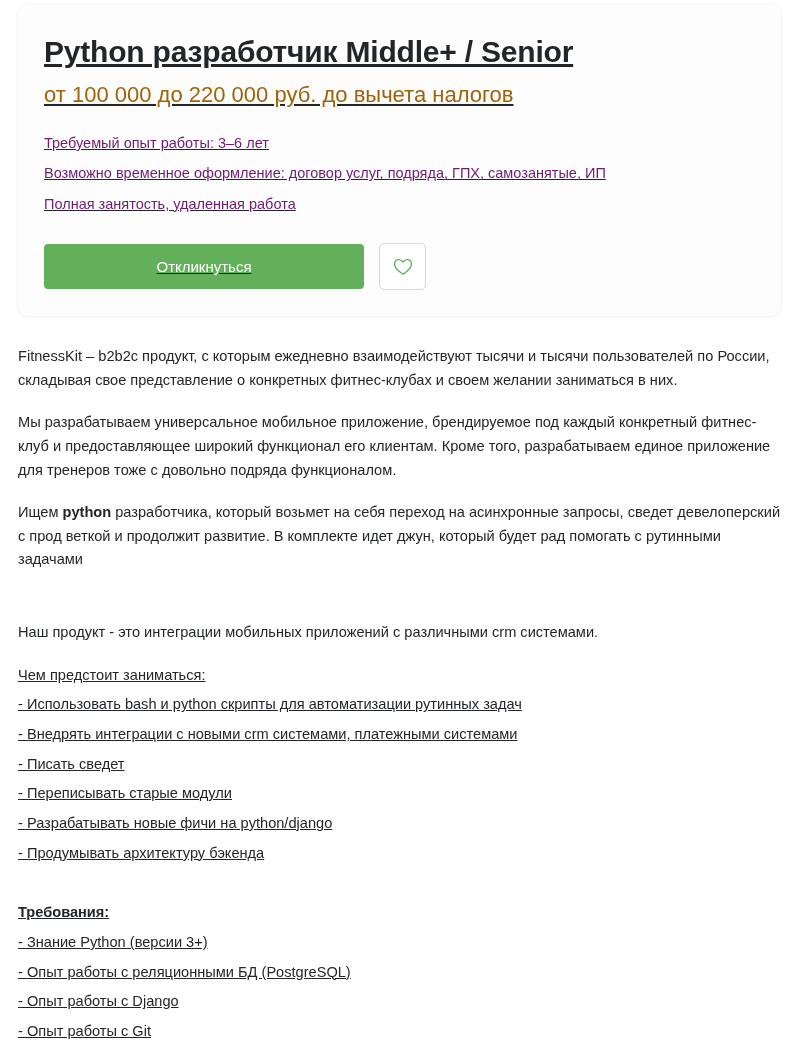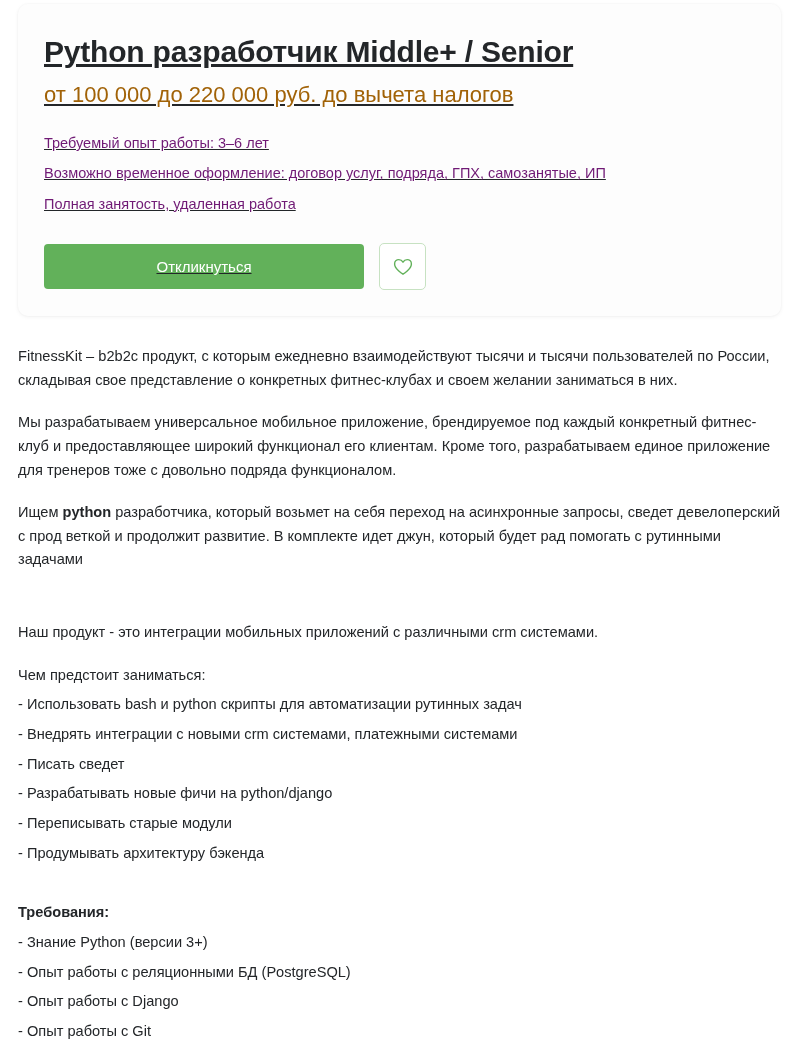--- a/index.html
+++ b/index.html
@@ -114,21 +114,21 @@
     width: 764px;
     font-size: 14.6px;
     line-height: 1.62;
     color: #232629;
   }
 
   .description p {
     margin: 0 0 19px 0;
   }
 
-  .list-block { margin: 0 0 0 0; }
+  .list-block { margin: 0 0 0 0; text-decoration: underline; }
   .list-heading {
     margin: 0 0 6px 0;
   }
   .list-heading.bold { font-weight: bold; }
   .list-item {
     margin: 0 0 6px 0;
   }
 
   .block-gap-lg { height: 30px; }
 
@@ -175,22 +175,22 @@
 
     <div class="block-gap-lg"></div>
 
     <p>Наш продукт - это интеграции мобильных приложений с различными crm системами.</p>
 
     <div class="list-block">
       <div class="list-heading">Чем предстоит заниматься:</div>
       <div class="list-item">- Использовать bash и python скрипты для автоматизации рутинных задач</div>
       <div class="list-item">- Внедрять интеграции с новыми crm системами, платежными системами</div>
       <div class="list-item">- Писать сведет</div>
+      <div class="list-item">- Переписывать старые модули</div>
       <div class="list-item">- Разрабатывать новые фичи на python/django</div>
-      <div class="list-item">- Переписывать старые модули</div>
       <div class="list-item">- Продумывать архитектуру бэкенда</div>
     </div>
 
     <div class="block-gap-lg"></div>
 
     <div class="list-block">
       <div class="list-heading bold">Требования:</div>
       <div class="list-item">- Знание Python (версии 3+)</div>
       <div class="list-item">- Опыт работы с реляционными БД (PostgreSQL)</div>
       <div class="list-item">- Опыт работы с Django</div>

